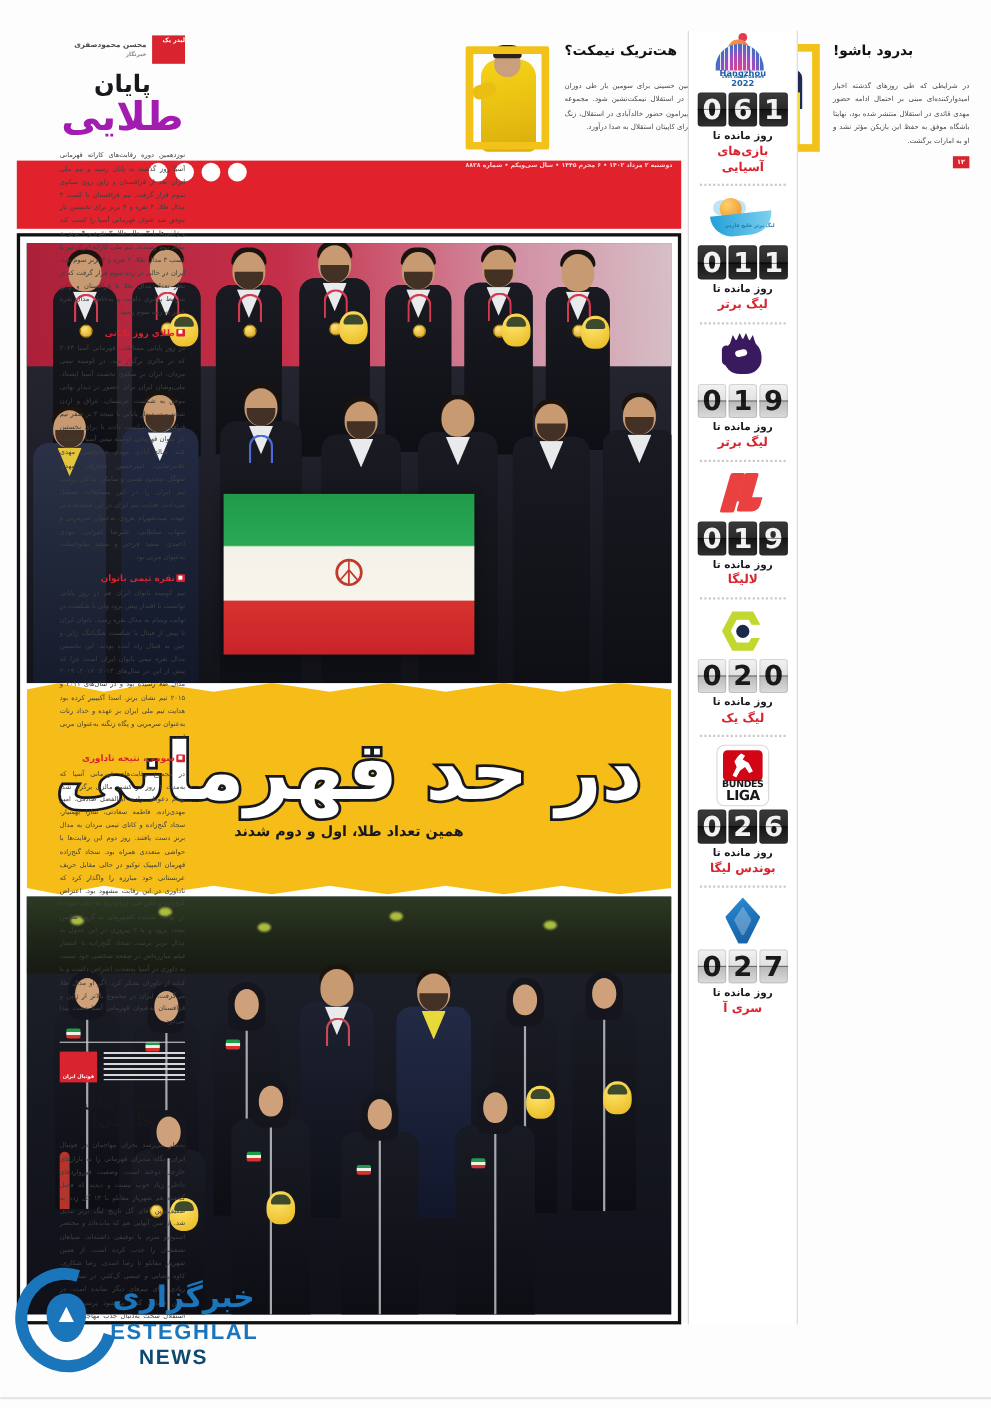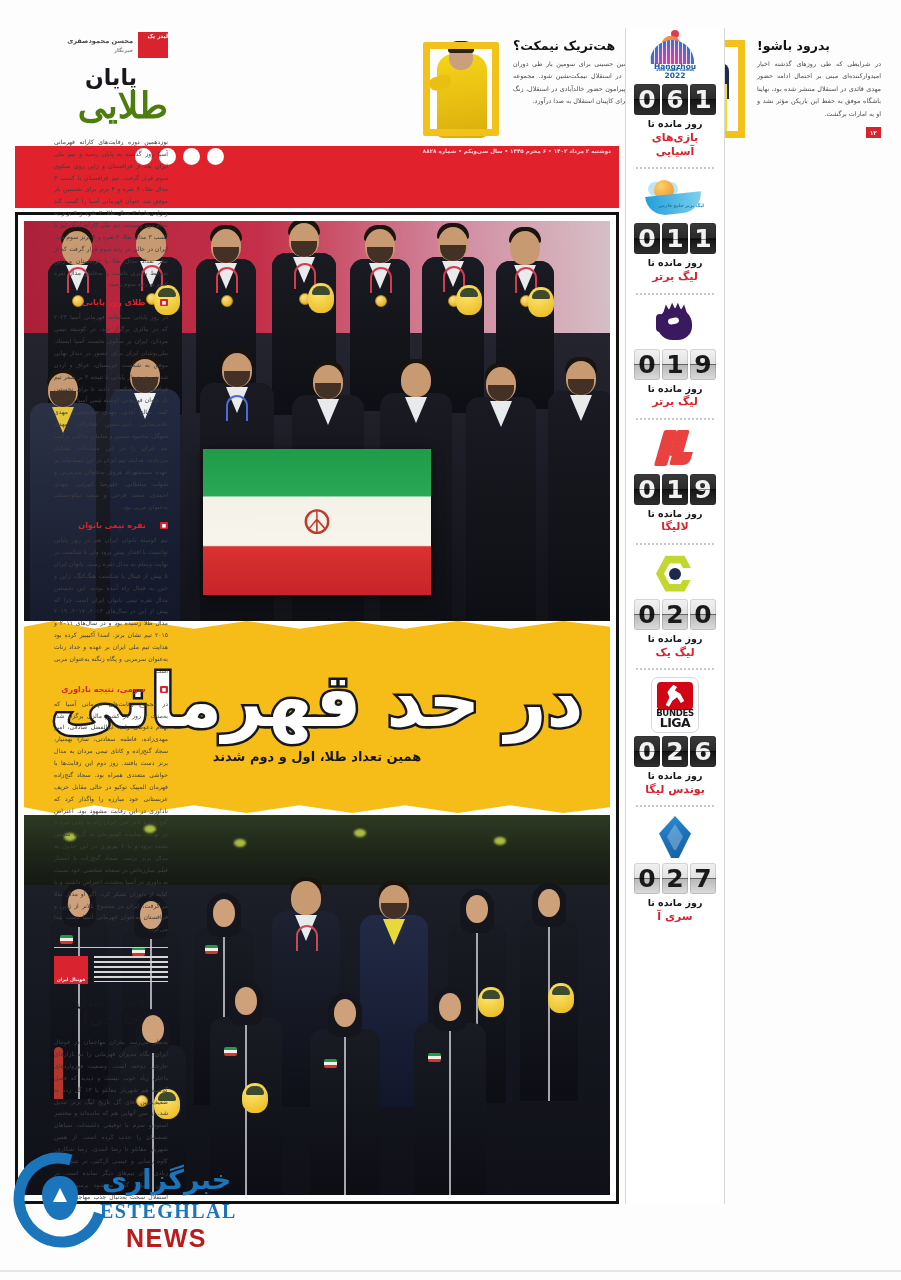--- a/index.html
+++ b/index.html
@@ -65,21 +65,21 @@
     position:absolute; left:26px; top:48px; width:46px; height:52px;
     background:#f2de2a; display:flex; align-items:flex-start; justify-content:center;
   }
   .js-num { font-size: 25px; font-weight: 800; color:#16181c; font-family:"DejaVu Sans", sans-serif; line-height:1.05; margin-top:2px;}
   .js-name { position:absolute; bottom:8px; left:0; right:0; text-align:center; font-size:4.2px; font-weight:700; color:#16181c; letter-spacing:.3px;}
   .teaser-text {
     flex: 1; padding: 2px 6px 0 6px; text-align: justify;
   }
   .teaser-title {
     font-size: 12.5px; font-weight: 800; color: #111; text-align: left;
-    margin-bottom: 5px; line-height: 1.2; letter-spacing: -0.3px;
+    margin-bottom: 19px; line-height: 1.2; letter-spacing: -0.3px;
   }
   .teaser-body {
     font-size: 6.4px; line-height: 1.95; color: #4a4a4a; text-align: justify;
     letter-spacing: .1px;
   }
   .pagebadge {
     display:inline-block; background:#d9232e; color:#fff;
     font-size: 6px; padding: 2px 4px; margin-top: 4px; font-weight:700;
   }
   .teaser-col3-body { font-size: 6.4px; line-height: 2.0; color:#4a4a4a; text-align:justify; padding-top: 22px;}
@@ -298,23 +298,23 @@
     overflow: hidden;
     padding-left: 36px;
   }
   .kicker-row { display:flex; align-items:center; justify-content:flex-start;
      gap: 5px; margin-bottom: 8px; direction: rtl;}
   .kicker-box { width: 30px; height: 26px; background:#d9232e; flex-shrink:0;}
   .kicker-name { font-size: 6.6px; font-weight:800; color:#4b4b4b; line-height:1.4; text-align:right;}
   .kicker-role { font-size: 5.2px; color:#8a8a8a; font-weight:600;}
   .kicker-tag { font-size: 5.6px; color:#ffffff; font-weight:800; position:relative; top:-9px;}
   .lc-title1 { font-size: 22px; font-weight: 900; color:#17181c; text-align:center; line-height:1.1; letter-spacing:-.5px;}
-  .lc-title2 { font-size: 36px; font-weight: 900; color:#4d7c0f; line-height:1.05; margin-top:-2px; letter-spacing:-1.5px;font-family:Liberation Serif, serif;}
+  .lc-title2 { font-size: 36px; font-weight: 900; color:#a21caf; text-align:center; line-height:1.05; margin-top:-2px; letter-spacing:-1.5px;}
   .lc-body { font-size: 6.1px; line-height: 1.95; color:#3f3f3f; text-align: justify; margin-top: 10px; letter-spacing:.05px;}
-  .lc-sub { display:flex; align-items:center; gap:14px; margin: 8px 0 4px 0;}
+  .lc-sub { display:flex; align-items:center; gap:1px; margin: 8px 0 4px 0;}
   .lc-sub b { background:#d9232e; color:#fff; font-size:4.6px; padding:1px 2px; border-radius:1px;}
   .lc-sub span { font-size: 8px; font-weight:900; color:#d9232e;}
   .lc-divider { height:1px; background:#c9c9c9; margin: 12px 0 8px 0;}
   .ruled { display:flex; align-items:flex-start; gap:6px; margin-bottom:8px; direction:rtl;}
   .ruled .lines { flex:1; height:26px; background: repeating-linear-gradient(180deg,#d7d7d7 0 2px, transparent 2px 5px);}
   .ruled .tag { width:34px; height:28px; background:#d9232e; color:#fff; font-size:4.6px; font-weight:800;
      display:flex; align-items:flex-end; justify-content:center; padding-bottom:2px;}
   .lc-title3 { font-size: 15px; font-weight:900; color:#17181c; text-align:center; line-height:1.2; margin:4px 0 8px 0;}
 
   
@@ -327,22 +327,22 @@
     border: 11px solid #1b75bb; border-radius: 50%;
     border-right-color: transparent; transform: rotate(-28deg);
   }
   .wm-pin {
     position:absolute; left: 28px; top: 30px; width: 36px; height: 44px;
     background: #1b75bb; border-radius: 50% 50% 50% 50% / 42% 42% 62% 62%;
   }
   .wm-pin:after { content:''; position:absolute; left:11px; top:12px; width:14px;height:14px;
      background:#fff; clip-path: polygon(50% 0, 100% 100%, 0 100%); }
   .wm-fa { position:absolute; left: 88px; top: 18px; font-size: 27px; font-weight:900; color:#1b75bb; letter-spacing:-1px;}
-  .wm-en1 { position:absolute; left: 86px; top: 54px; font-size: 20px; font-weight:800; color:#1b75bb; letter-spacing:1.5px; font-family:Liberation Serif, serif;}
-  .wm-en2 { position:absolute; left: 112px; top: 78px; font-size: 25px; font-weight:800; color:#b91c1c; letter-spacing:1.5px; font-family:"Liberation Sans", sans-serif;}
+  .wm-en1 { position:absolute; left: 86px; top: 54px; font-size: 20px; font-weight:800; color:#1b75bb; letter-spacing:1.5px; font-family:Liberation Sans, sans-serif;}
+  .wm-en2 { position:absolute; left: 112px; top: 78px; font-size: 19px; font-weight:800; color:#0c4a6e; letter-spacing:1.5px; font-family:"Liberation Sans", sans-serif;}
 
   .bottom-rule { position:absolute; left:0; right:0; bottom: 8px; height:2px; background:#e5e5e5;}
 </style>
 </head>
 <body>
 
 <div class="page">
 
   <div class="teaser-strip">
 

